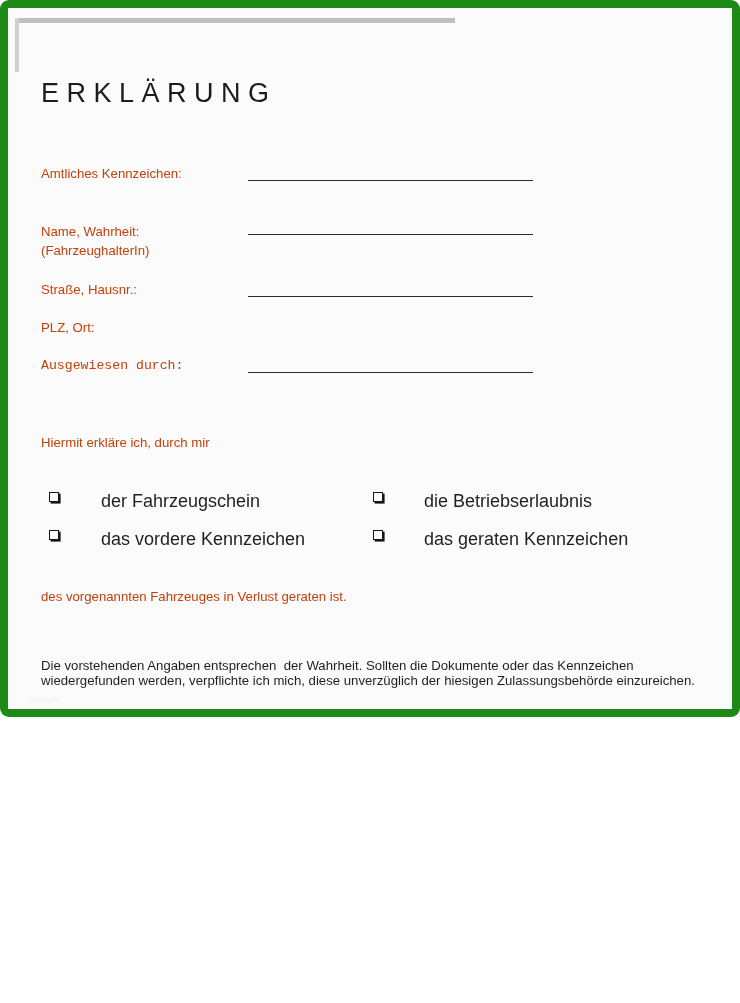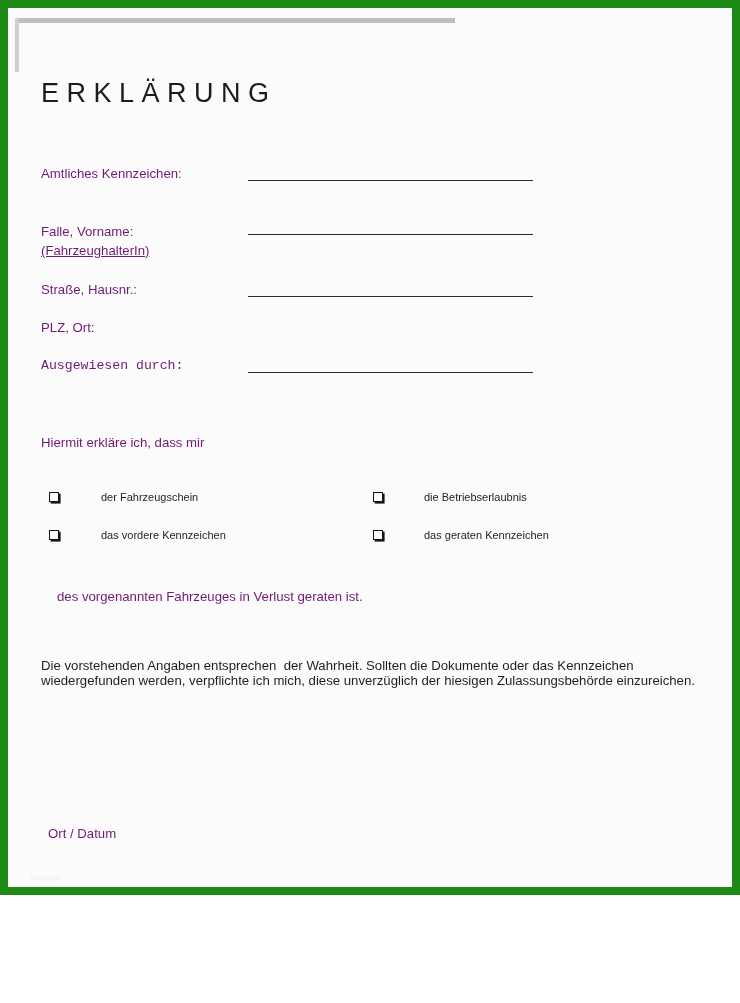--- a/index.html
+++ b/index.html
@@ -12,24 +12,25 @@
     height: 1003px;
     background: #ffffff;
     font-family: "Liberation Sans", sans-serif;
     overflow: hidden;
   }
 
   
   #page {
     position: relative;
     width: 740px;
-    height: 895px;
+    height: 717px;
     box-sizing: border-box;
     background: #1c8a14;          
     padding: 8px;
+    border-radius: 9px;
   }
   #sheet {
     position: relative;
     width: 100%;
     height: 100%;
     box-sizing: border-box;
     background: #fbfbfb;          
     overflow: hidden;
   }
 
@@ -60,21 +61,21 @@
     font-weight: 300;
     letter-spacing: 7.5px;
     color: #1c1c1c;
     white-space: nowrap;
   }
 
   
   .txt {
     position: absolute;
     font-size: 13.2px;
-    color: #701a75;
+    color: #c2410c;
     white-space: nowrap;
     line-height: 19px;
   }
 
   
   .rule {
     position: absolute;
     height: 0;
     border-top: 1.4px solid #2b2b2b;
   }
@@ -87,21 +88,21 @@
     position: absolute;
     width: 10px;
     height: 10px;
     border: 1.6px solid #151515;
     background: #fbfbfb;
     box-shadow: 1.6px 1.6px 0 0 #151515;
     box-sizing: border-box;
   }
   .cbox-label {
     position: absolute;
-    font-size: 11px;
+    font-size: 18px;
     color: #1f1f1f;
     white-space: nowrap;
   }
 
   
   .para {
     position: absolute;
     left: 33px;
     width: 672px;
     font-size: 13.2px;
@@ -129,47 +130,47 @@
   <div id="sheet">
 
     <div class="bracket-h"></div>
     <div class="bracket-v"></div>
 
     <div class="doc-title">ERKLÄRUNG</div>
 
     <div class="txt field-label" style="top:156px;">Amtliches Kennzeichen:</div>
     <div class="rule" style="left:240px; top:172px; width:285px;"></div>
 
-    <div class="txt field-label" style="top:214px;">Falle, Vorname:</div>
-    <div class="txt field-label" style="top:233px;text-decoration:underline;">(FahrzeughalterIn)</div>
+    <div class="txt field-label" style="top:214px;">Name, Wahrheit:</div>
+    <div class="txt field-label" style="top:233px;">(FahrzeughalterIn)</div>
     <div class="rule" style="left:240px; top:226px; width:285px;"></div>
 
     <div class="txt field-label" style="top:272px;">Straße, Hausnr.:</div>
     <div class="rule" style="left:240px; top:288px; width:285px;"></div>
 
     <div class="txt field-label" style="top:310px;">PLZ, Ort:</div>
 
     <div class="txt field-label" style="top:348px;font-family:Liberation Mono, monospace;">Ausgewiesen durch:</div>
     <div class="rule" style="left:240px; top:364px; width:285px;"></div>
 
-    <div class="txt" style="left:33px; top:425px;">Hiermit erkläre ich, dass mir</div>
+    <div class="txt" style="left:33px; top:425px;">Hiermit erkläre ich, durch mir</div>
 
     <div class="cbox" style="left:41px; top:484px;"></div>
     <div class="cbox-label" style="left:93px; top:483px;">der Fahrzeugschein</div>
 
     <div class="cbox" style="left:365px; top:484px;"></div>
     <div class="cbox-label" style="left:416px; top:483px;">die Betriebserlaubnis</div>
 
     <div class="cbox" style="left:41px; top:522px;"></div>
     <div class="cbox-label" style="left:93px; top:521px;">das vordere Kennzeichen</div>
 
     <div class="cbox" style="left:365px; top:522px;"></div>
     <div class="cbox-label" style="left:416px; top:521px;">das geraten Kennzeichen</div>
 
-    <div class="txt" style="left:33px; top:579px;margin-left:16px;">des vorgenannten Fahrzeuges in Verlust geraten ist.</div>
+    <div class="txt" style="left:33px; top:579px;">des vorgenannten Fahrzeuges in Verlust geraten ist.</div>
 
     <div class="para" style="top:650px;">Die vorstehenden Angaben entsprechen  der Wahrheit. Sollten die Dokumente oder das Kennzeichen wiedergefunden werden, verpflichte ich mich, diese unverzüglich der hiesigen Zulassungsbehörde einzureichen.</div>
 
 
     <div class="txt" style="left:40px; top:816px;">Ort / Datum</div>
 
     <div class="rule" style="left:40px; top:933px; width:232px;"></div>
     <div class="rule" style="left:363px; top:933px; width:287px;"></div>
 
     <div class="watermark">Vorlagen</div>

